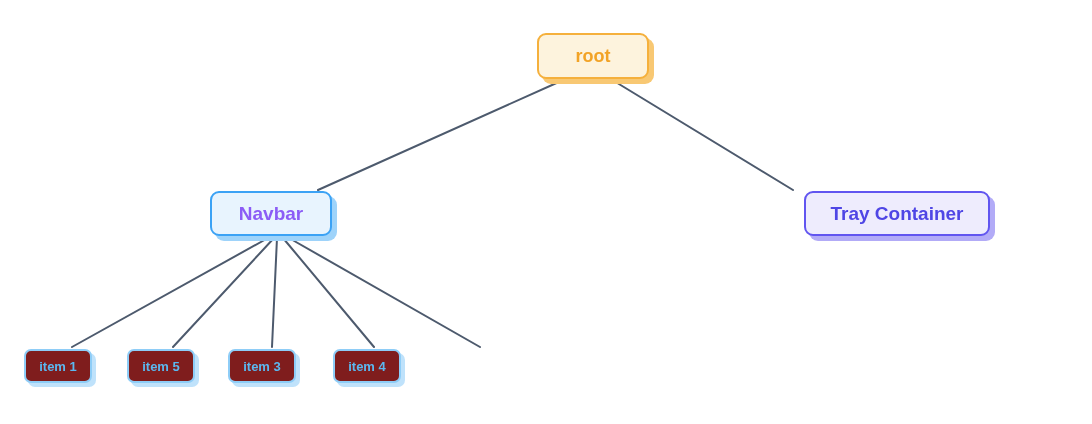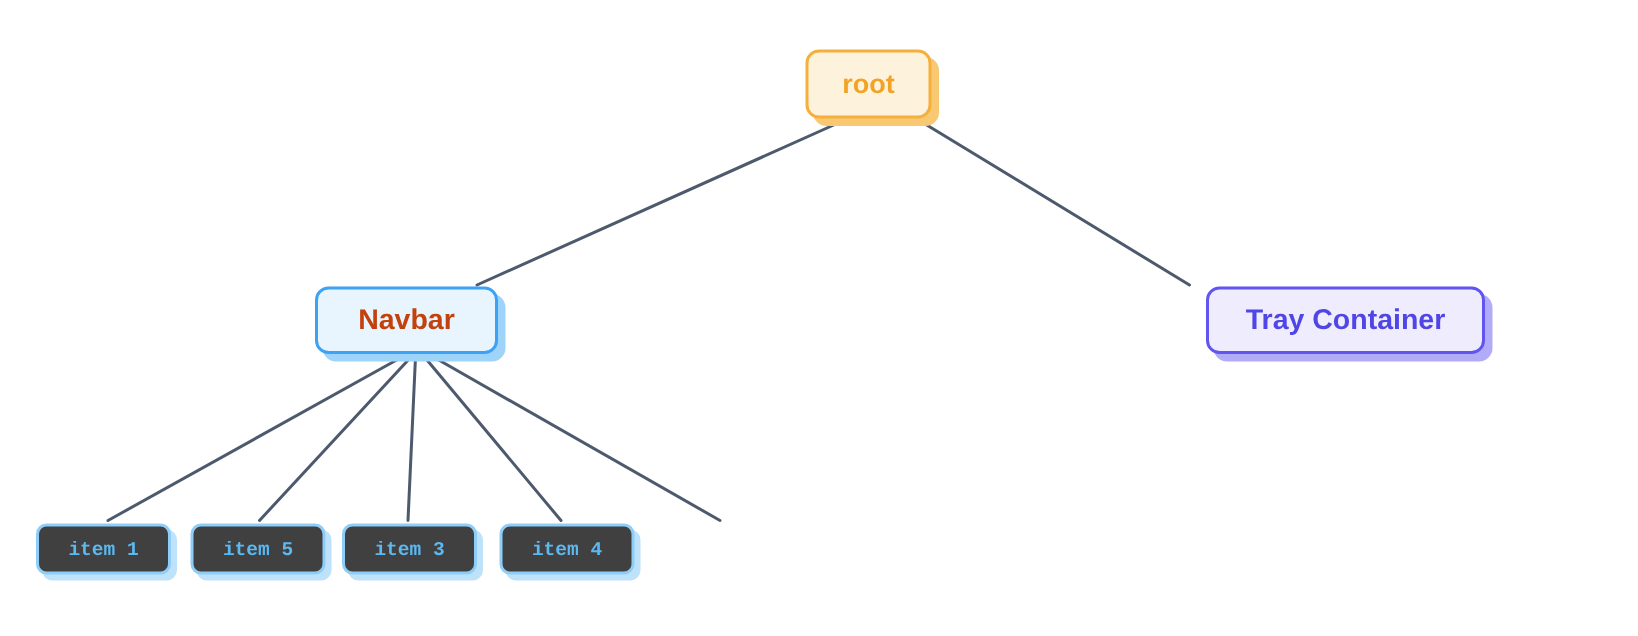--- a/index.html
+++ b/index.html
@@ -36,21 +36,21 @@
   }
   .node-label {
     display: block;
     line-height: 1;
   }
 
   
   .node.root {
     left: 537px;
     top: 33px;
-    width: 84px;
+    width: 112px;
     height: 46px;
     border-width: 2px;
     border-color: #f5b03c;
     border-radius: 9px;
     background: #fdf3dd;
     box-shadow: 5px 5px 0 0 #f8c873;
   }
   .node.root .node-label {
     color: #f2a326;
     font-size: 18px;
@@ -63,21 +63,21 @@
     top: 191px;
     width: 122px;
     height: 45px;
     border-width: 2px;
     border-color: #3ba2f5;
     border-radius: 9px;
     background: #e8f4fe;
     box-shadow: 5px 5px 0 0 #9ed3fa;
   }
   .node.navbar .node-label {
-    color: #c2410c;
+    color: #8b5cf6;
     font-size: 19px;
     font-weight: bold;
   }
 
   
   .node.tray {
     left: 770px;
     top: 191px;
     width: 186px;
     height: 45px;
@@ -90,28 +90,27 @@
   }
   .node.tray .node-label {
     color: #4f46e5;
     font-size: 19px;
     font-weight: bold;
   }
 
   
   .node.leaf {
     top: 349px;
-    width: 90px;
+    width: 68px;
     height: 34px;
     border-width: 2px;
     border-color: #8ecdf7;
     border-radius: 7px;
-    background: #404040;
+    background: #7f1d1d;
     box-shadow: 4px 4px 0 0 #bfe2fb;
-    font-family: Liberation Mono, monospace;
   }
   .node.leaf .node-label {
     color: #5bb8f0;
     font-size: 13px;
     font-weight: bold;
   }
   .leaf-0 { left: 24px; }
   .leaf-1 { left: 127px; }
   .leaf-2 { left: 228px; }
   .leaf-3 { left: 333px; }

